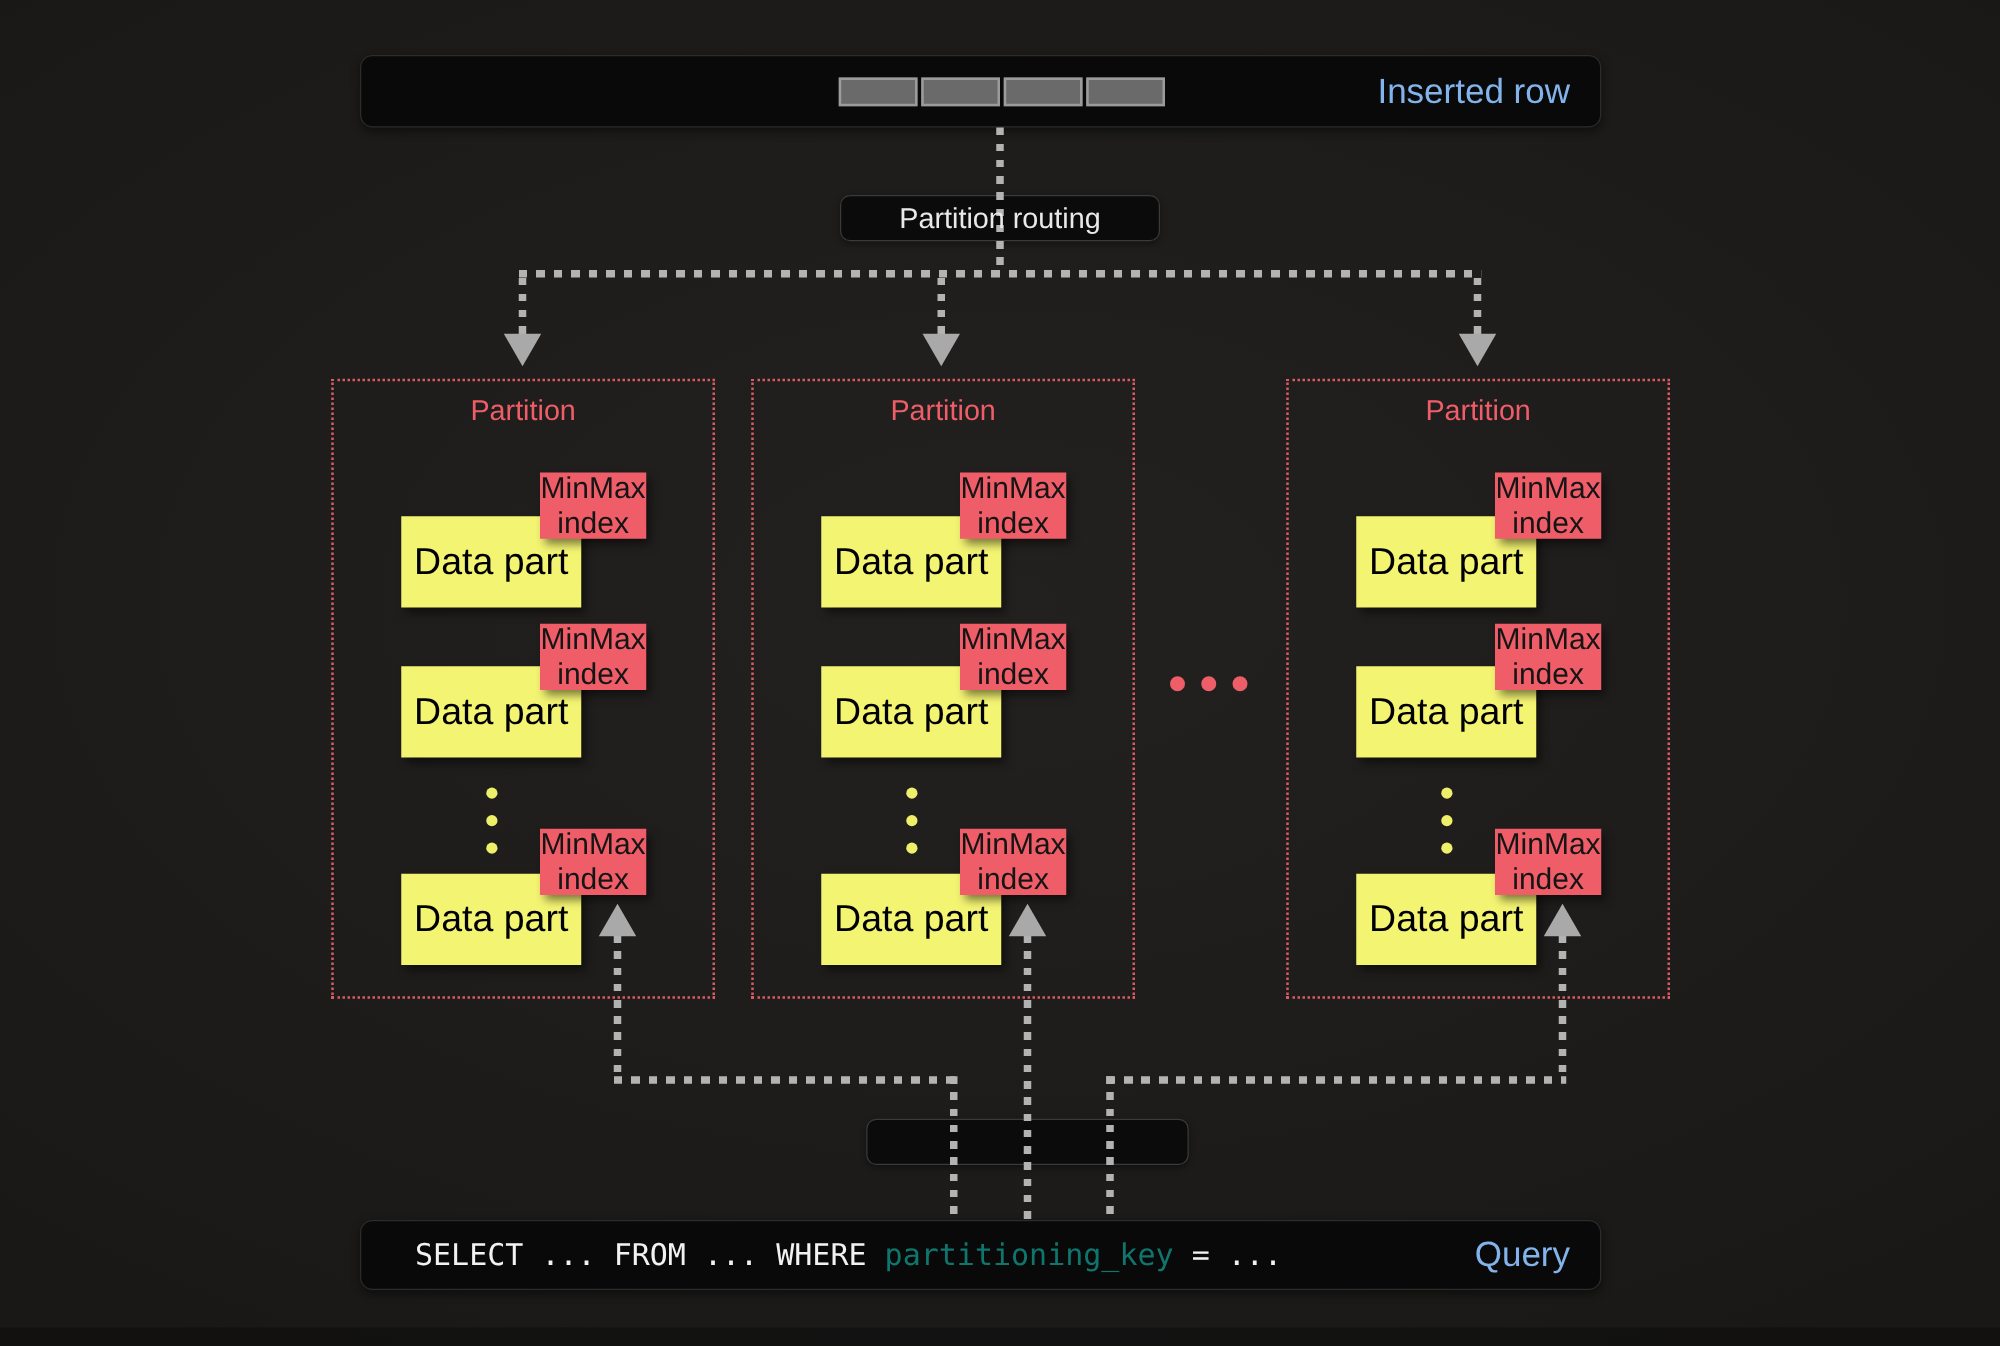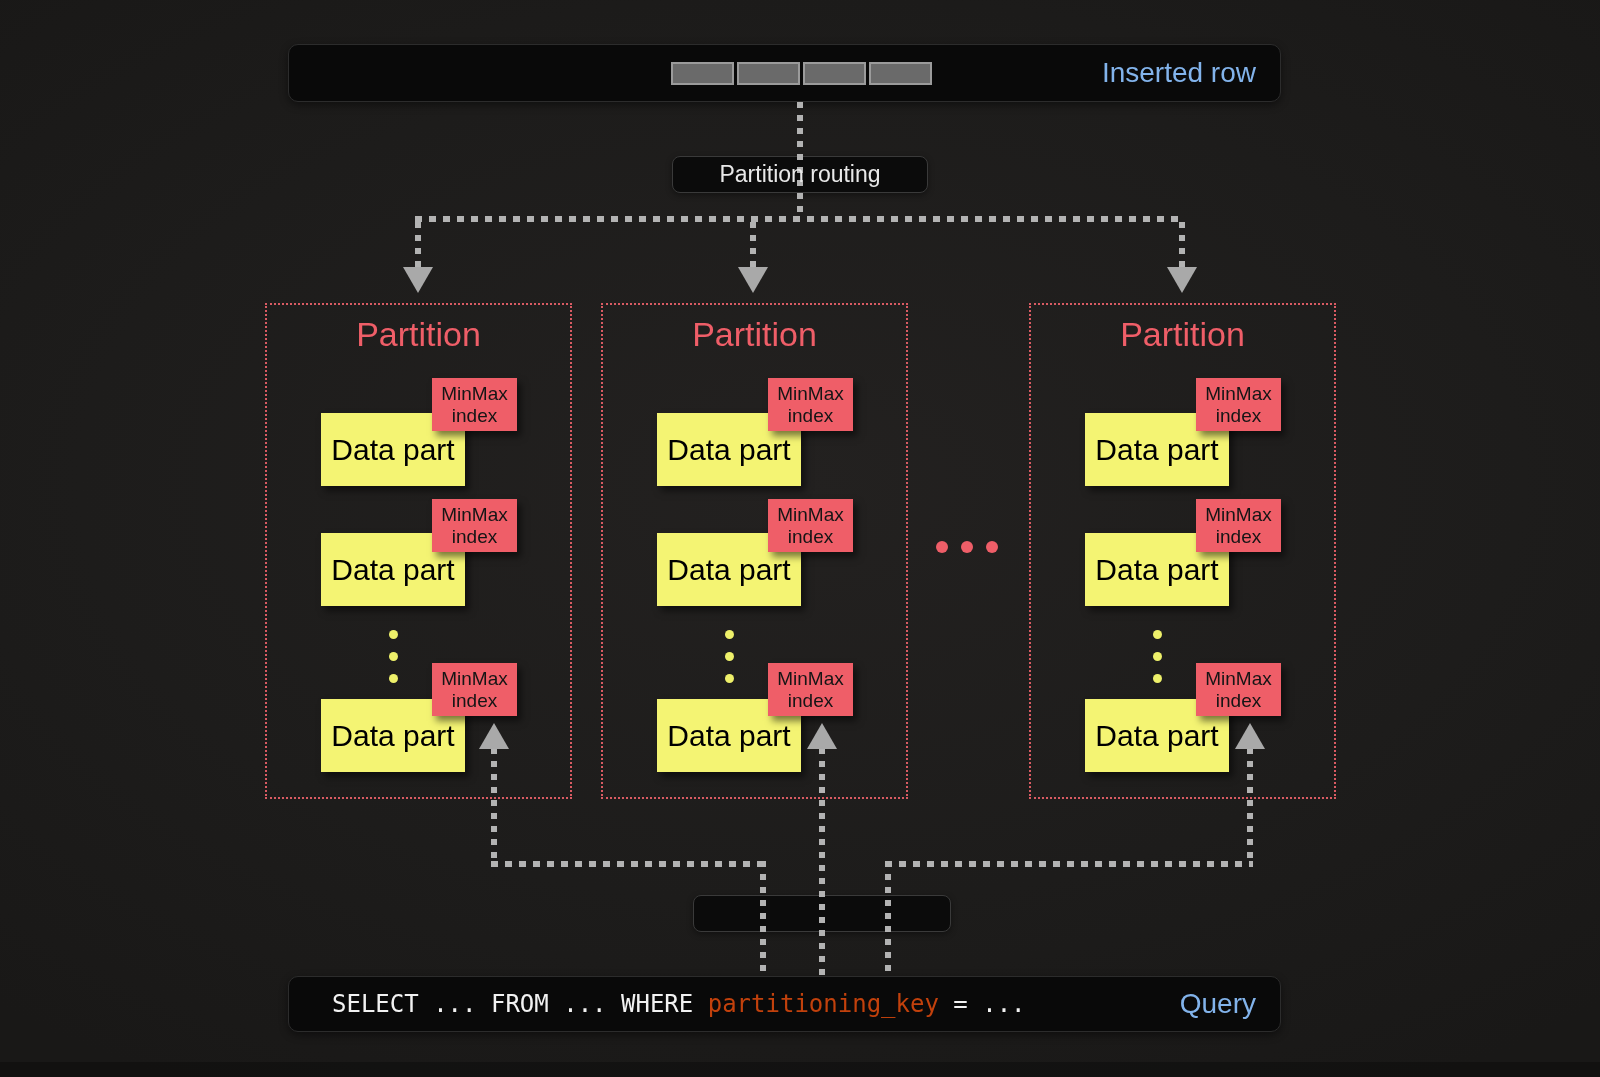--- a/index.html
+++ b/index.html
@@ -22,21 +22,21 @@
     color:#82b3eb;font-size:28px;white-space:nowrap;
   }
   
   .row-cells{position:absolute;left:382px;top:17px;display:flex;gap:3px;}
   .row-cell{width:63px;height:23px;background:#6a6a6a;border:2px solid #9b9b9b;box-sizing:border-box;}
   
   .sql{
     position:absolute;left:43px;top:50%;transform:translateY(-50%);
     font-family:"DejaVu Sans Mono", monospace;font-size:24px;color:#f2f2f2;white-space:pre;
   }
-  .sql .key{color:#c2410c;margin-top:21px;}
+  .sql .key{color:#0f766e;margin-top:21px;}
   
   .pill-bg{
     position:absolute;height:37px;box-sizing:border-box;
     background:#0b0b0b;border:1px solid #3a3a3a;border-radius:8px;
     box-shadow:0 2px 6px rgba(0,0,0,.4);z-index:3;
   }
   .pill-text{
     position:absolute;height:37px;display:flex;align-items:center;justify-content:center;
     color:#e9e9e9;font-size:23px;z-index:6;white-space:nowrap;
   }
@@ -50,34 +50,34 @@
   .arr.down{border-left:15px solid transparent;border-right:15px solid transparent;border-top:26px solid #a9a9a9;}
   .arr.up{border-left:15px solid transparent;border-right:15px solid transparent;border-bottom:26px solid #a9a9a9;}
   
   .partition{
     position:absolute;top:303px;width:307px;height:496px;box-sizing:border-box;
     border:2px dotted #d95b63;z-index:1;
   }
   #partition-1{left:265px;} #partition-2{left:601px;} #partition-3{left:1029px;}
   .partition-title{
     position:absolute;top:10px;left:0;width:100%;text-align:center;
-    color:#ef5e68;font-size:34px;font-weight:500;
+    color:#ef5e68;font-size:23px;font-weight:500;
   }
   .datapart{
     position:absolute;left:54px;width:144px;height:73px;background:#f4f473;
     box-shadow:4px 5px 7px rgba(0,0,0,.5);z-index:1;
     display:flex;align-items:center;justify-content:center;
     color:#000000;font-size:30px;white-space:nowrap;
   }
   .dp1{top:108px;} .dp2{top:228px;} .dp3{top:394px;}
   .minmax{
     position:absolute;left:165px;width:85px;height:53px;background:#ef5e68;
     box-shadow:4px 5px 7px rgba(0,0,0,.5);z-index:2;
     display:flex;align-items:center;justify-content:center;text-align:center;
-    color:#151515;font-size:19px;line-height:1.15;
+    color:#151515;font-size:24px;line-height:1.15;
   }
   .mm1{top:73px;} .mm2{top:194px;} .mm3{top:358px;}
   .part-dots{position:absolute;left:122px;top:325px;display:flex;flex-direction:column;gap:13px;}
   .part-dots .ydot{width:9px;height:9px;border-radius:50%;background:#eef06a;}
   
   #more-partitions{
     position:absolute;left:936px;top:541px;display:flex;gap:13px;z-index:1;
   }
   #more-partitions .rdot{width:12px;height:12px;border-radius:50%;background:#ef5e68;}
   

